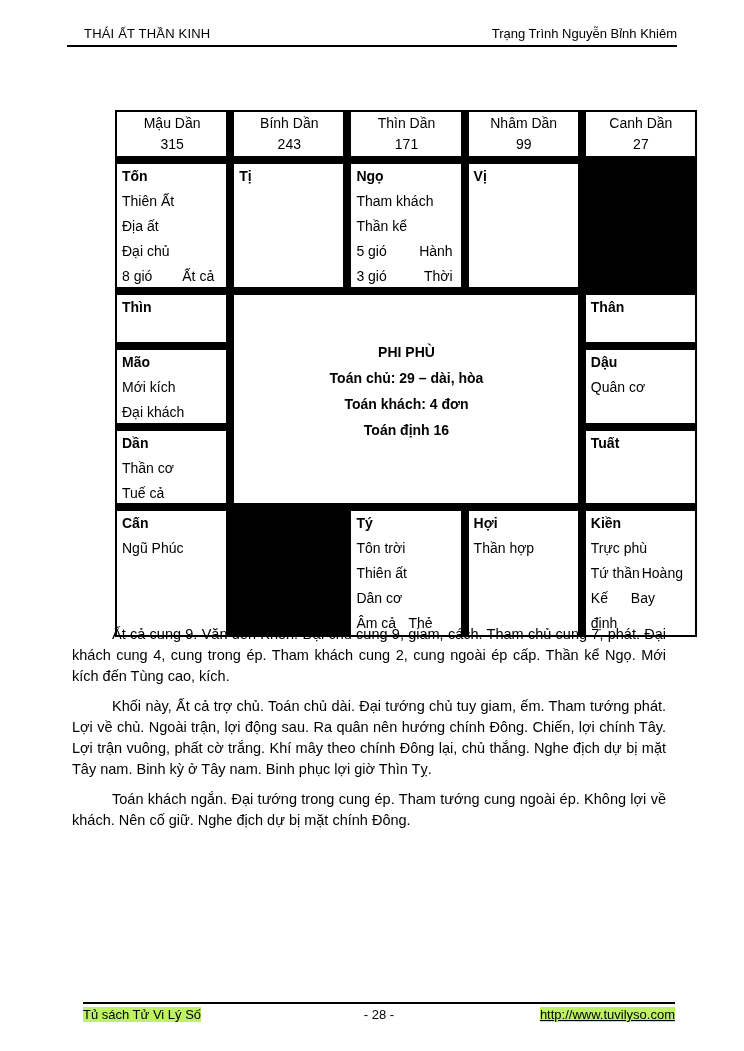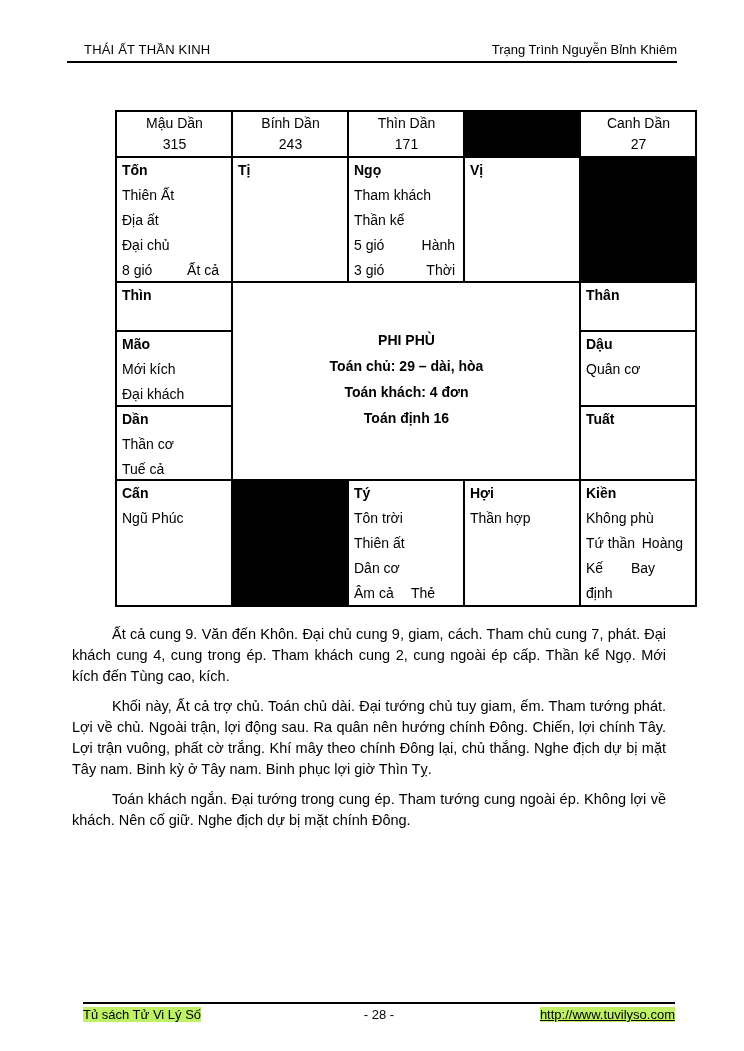--- a/index.html
+++ b/index.html
@@ -10,29 +10,28 @@
     color:#000; position:relative;
   }
   .page { position:absolute; inset:0; background:#fff; overflow:hidden; }
 
   
   .page-header {
     position:absolute; left:67px; width:610px; top:26px;
     border-bottom:2px solid #000; padding-bottom:4px;
     display:flex; justify-content:space-between; align-items:flex-end;
     font-size:13px;
-    margin-top:16px;
   }
   .page-header .hl { padding-left:17px; letter-spacing:.2px; }
 
   
   .chart {
     position:absolute; left:115px; top:110px; width:582px;
     background:#000; padding:2px;
-    display:grid; gap:2px;
+    display:grid; gap:8px;
     grid-template-columns:repeat(5, 1fr);
     grid-template-rows:44px 123px 47px 73px 72px 124px;
     grid-template-areas:
       "y1   y2  y3  y4  y5"
       "ton  ti  ngo vi  khon"
       "thin c   c   c   than"
       "mao  c   c   c   dau"
       "dan  c   c   c   tuat"
       "can  suu ty  hoi kien";
     font-size:14px; line-height:25px;
@@ -84,20 +83,24 @@
       <div>315</div>
     </div>
     <div class="cell hcell a-y2">
       <div>Bính Dần</div>
       <div>243</div>
     </div>
     <div class="cell hcell a-y3">
       <div>Thìn Dần</div>
       <div>171</div>
     </div>
+    <div class="cell hcell a-y4">
+      <div>Nhâm Dần</div>
+      <div>99</div>
+    </div>
     <div class="cell hcell a-y5">
       <div>Canh Dần</div>
       <div>27</div>
     </div>
 
     <div class="cell a-ton">
       <div class="plabel">Tốn</div>
       <div>Thiên Ất</div>
       <div>Địa ất</div>
       <div>Đại chủ</div>
@@ -183,21 +186,21 @@
       </div>
     </div>
 
     <div class="cell a-hoi">
       <div class="plabel">Hợi</div>
       <div>Thần hợp</div>
     </div>
 
     <div class="cell a-kien">
       <div class="plabel">Kiền</div>
-      <div>Không phù</div>
+      <div>Trực phù</div>
       <div class="ppair pr8">
         <span>Tứ thần</span>
         <span>Hoàng</span>
       </div>
       <div class="ppair pr36">
         <span>Kế định</span>
         <span>Bay</span>
       </div>
     </div>
 

